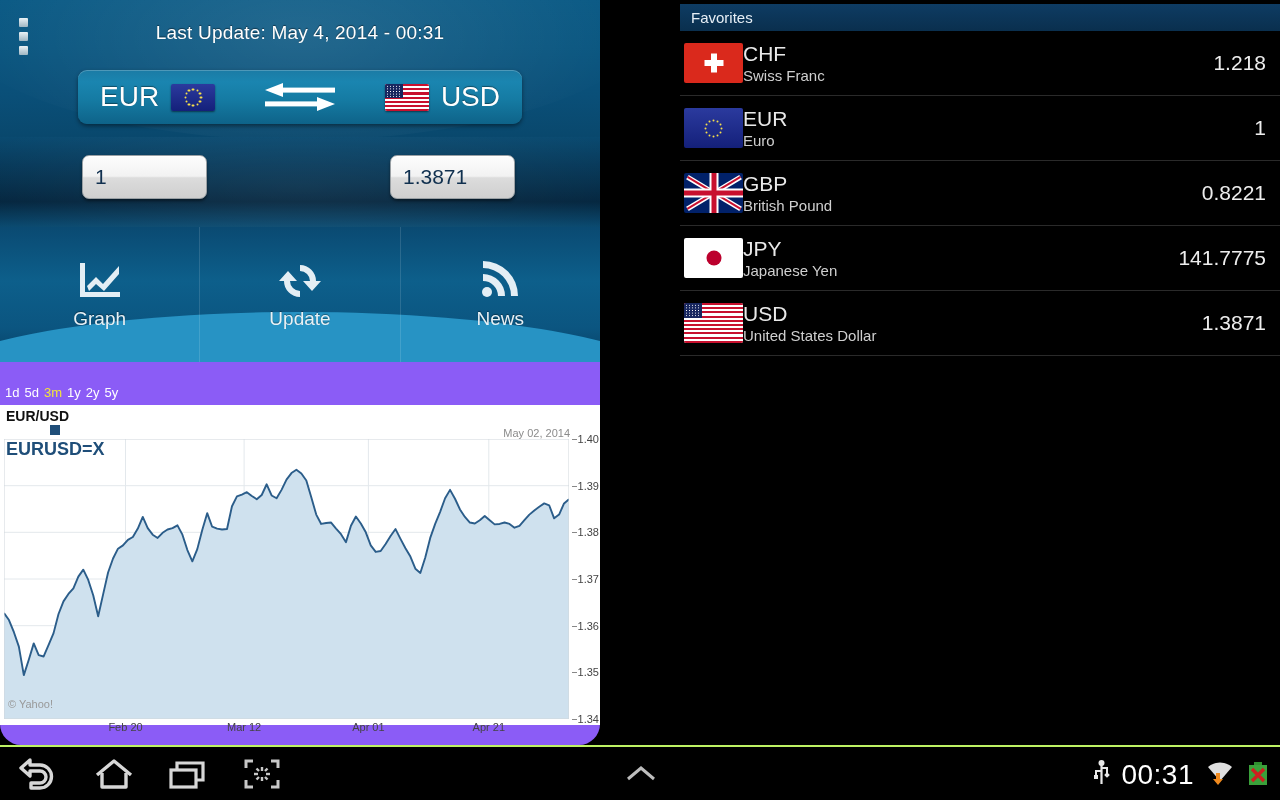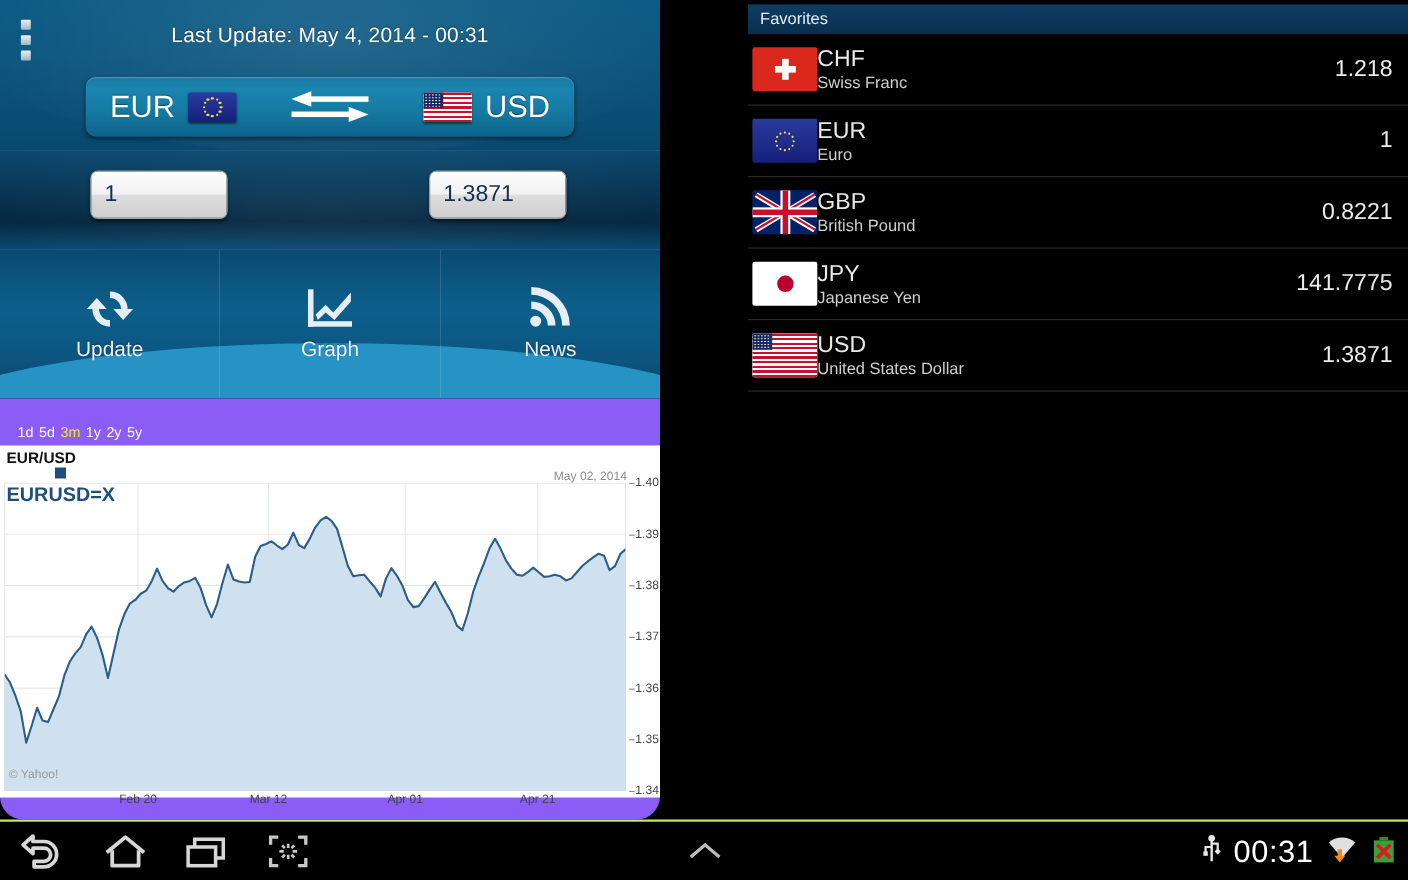--- a/index.html
+++ b/index.html
@@ -113,21 +113,21 @@
   .act {
     flex:1; display:flex; flex-direction:column; align-items:center; justify-content:center;
     gap:5px; cursor:pointer; position:relative; z-index:2;
     border-right:1px solid rgba(255,255,255,.13);
   }
   .act:last-child { border-right:none; }
   .act .lbl { color:#e8f1f6; font-size:19px; text-shadow:0 -1px 1px rgba(0,0,0,.4); }
   .act svg { display:block; }
 
   .range-bar { position:absolute; left:0; top:385px; width:600px; height:18px;
-     color:#fff; font-size:13px; padding-left:16px; }
+     color:#fff; font-size:13px; padding-left:5px; }
   .range-bar span { margin-right:5px; cursor:pointer; }
   .range-bar span.active { color:#f2e53a; }
 
   .chart-card { position:absolute; left:0; top:405px; width:600px; height:320px;
      background:#fff; }
   .chart-title { position:absolute; left:6px; top:3px; font-size:14px; font-weight:bold; color:#111; }
   .chart-legend { position:absolute; left:6px; top:20px; font-size:18px; font-weight:bold;
      color:#1f4e79; display:flex; align-items:center; gap:4px;flex-direction:column; }
   .chart-legend .sw { width:10px; height:10px; background:#1f4e79; display:inline-block; }
   .chart-date { position:absolute; right:30px; top:22px; font-size:11px; color:#8b8b8b; }
@@ -216,35 +216,35 @@
     <div class="amount-row">
       <div class="amt-field" id="amt-from">1</div>
 
       <div class="amt-field" id="amt-to">1.3871</div>
     </div>
 
     <div class="actions">
       <div class="act">
         <span>
           <svg width="48" height="44" viewBox="0 0 48 44">
-            <path d="M24 6 A16 16 0 0 1 40 22 L45 22 L36 32 L27 22 L34 22 A10 10 0 0 0 24 12 Z" fill="#e4eef4"></path>
-            <path d="M24 38 A16 16 0 0 1 8 22 L3 22 L12 12 L21 22 L14 22 A10 10 0 0 0 24 32 Z" fill="#e4eef4"></path>
-          </svg>
-        </span>
-        <span class="lbl">Update</span>
-      </div>
-      <div class="act">
-        <span>
-          <svg width="48" height="44" viewBox="0 0 48 44">
             <rect x="4" y="4" width="5" height="34" fill="#e4eef4"></rect>
             <rect x="4" y="33" width="40" height="5" fill="#e4eef4"></rect>
             <path d="M11 27 L20 18 L27 25 L43 7 L43 15 L28 32 L20 25 L13 32 Z" fill="#e4eef4"></path>
           </svg>
         </span>
         <span class="lbl">Graph</span>
+      </div>
+      <div class="act">
+        <span>
+          <svg width="48" height="44" viewBox="0 0 48 44">
+            <path d="M24 6 A16 16 0 0 1 40 22 L45 22 L36 32 L27 22 L34 22 A10 10 0 0 0 24 12 Z" fill="#e4eef4"></path>
+            <path d="M24 38 A16 16 0 0 1 8 22 L3 22 L12 12 L21 22 L14 22 A10 10 0 0 0 24 32 Z" fill="#e4eef4"></path>
+          </svg>
+        </span>
+        <span class="lbl">Update</span>
       </div>
       <div class="act">
         <span>
           <svg width="48" height="44" viewBox="0 0 48 44">
             <circle cx="11" cy="33" r="5" fill="#e4eef4"></circle>
             <path d="M7 22 A15 15 0 0 1 22 37 L29 37 A22 22 0 0 0 7 15 Z" fill="#e4eef4"></path>
             <path d="M7 9 A28 28 0 0 1 35 37 L42 37 A35 35 0 0 0 7 2 Z" fill="#e4eef4"></path>
           </svg>
         </span>
         <span class="lbl">News</span>

